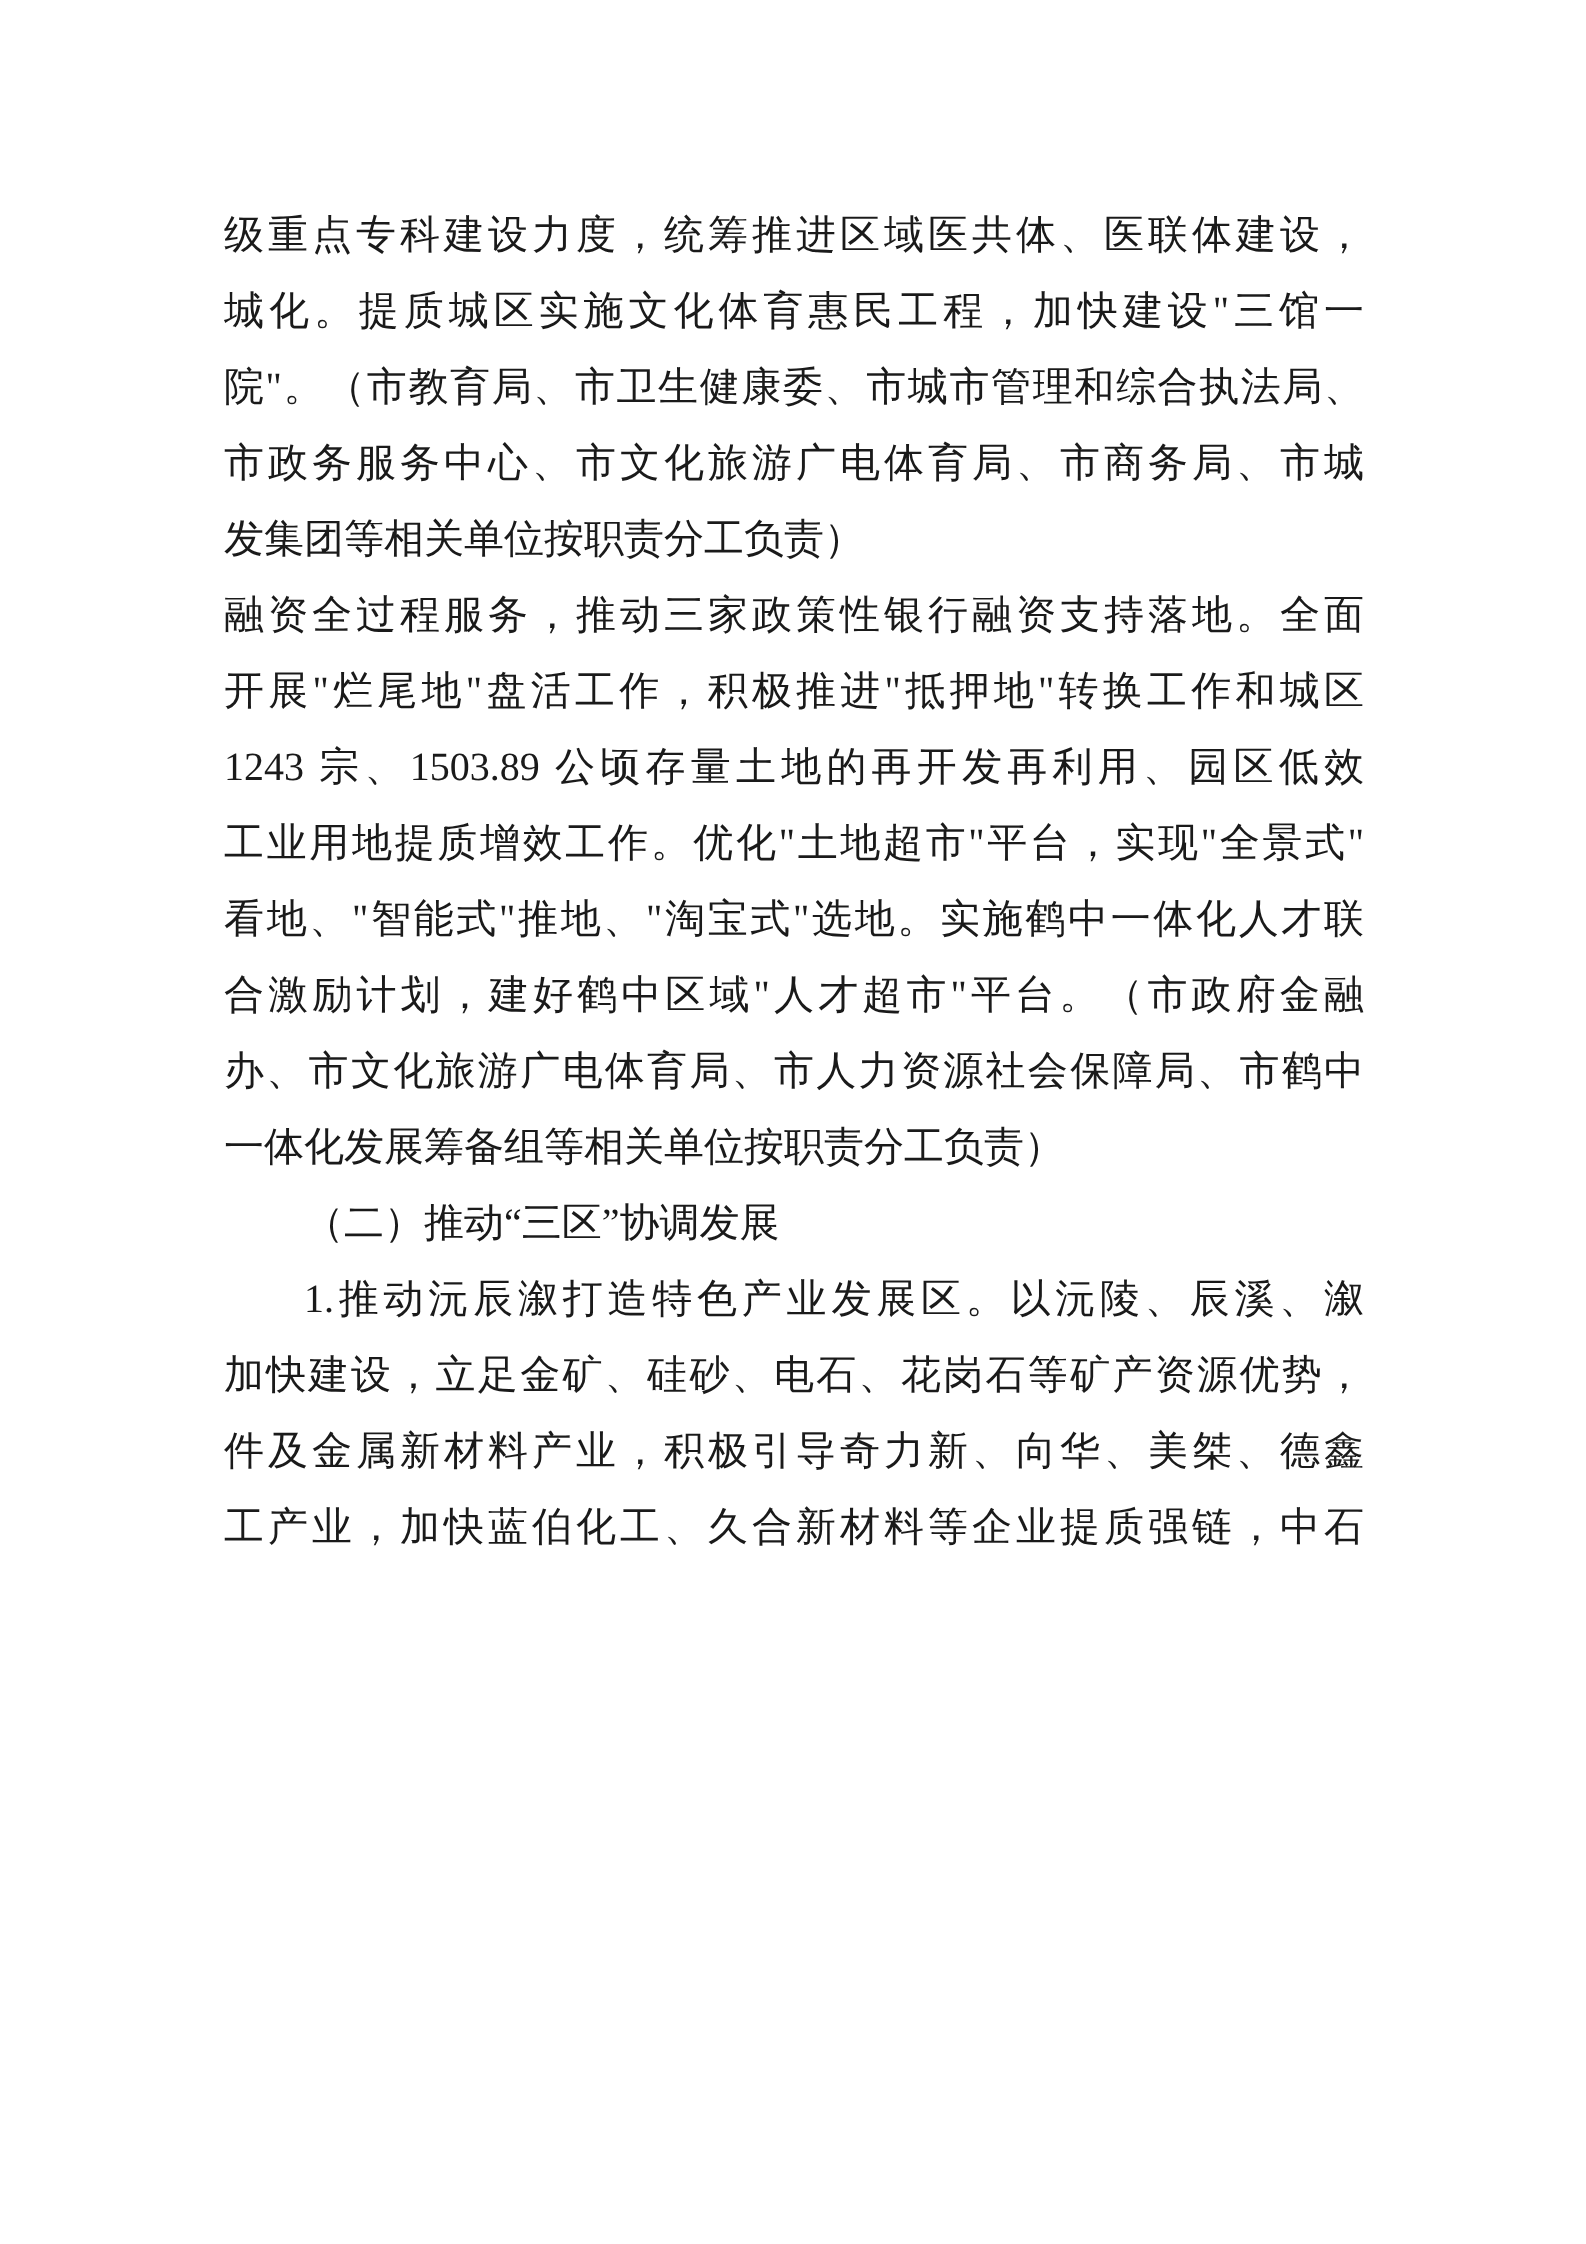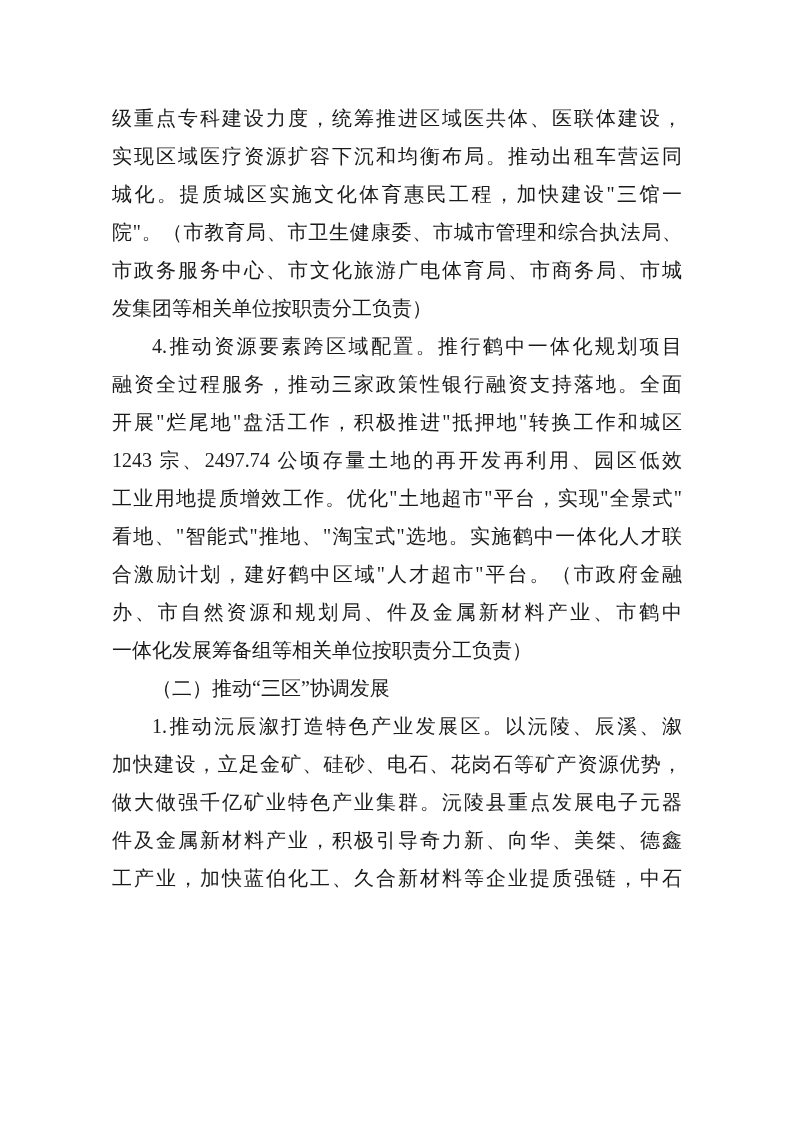--- a/index.html
+++ b/index.html
@@ -38,34 +38,31 @@
   .line.indent {
     text-indent: 2em;
   }
 </style>
 </head>
 <body>
 
 <div class="page" style="background: rgb(255, 255, 255); color: rgb(26, 26, 26);">
   <div class="content">
       <div class="line">级重点专科建设力度，统筹推进区域医共体、医联体建设，</div>
-      <div class="line">实现区域医疗资源扩容下沉和均衡布局。推动出租车营运同</div>
       <div class="line">城化。提质城区实施文化体育惠民工程，加快建设"三馆一</div>
       <div class="line">院"。（市教育局、市卫生健康委、市城市管理和综合执法局、</div>
       <div class="line">市政务服务中心、市文化旅游广电体育局、市商务局、市城</div>
       <div class="line end">发集团等相关单位按职责分工负责）</div>
-      <div class="line indent">4.推动资源要素跨区域配置。推行鹤中一体化规划项目</div>
       <div class="line">融资全过程服务，推动三家政策性银行融资支持落地。全面</div>
       <div class="line">开展"烂尾地"盘活工作，积极推进"抵押地"转换工作和城区</div>
-      <div class="line">1243 宗、2497.74 公顷存量土地的再开发再利用、园区低效</div>
+      <div class="line">1243 宗、1503.89 公顷存量土地的再开发再利用、园区低效</div>
       <div class="line">工业用地提质增效工作。优化"土地超市"平台，实现"全景式"</div>
       <div class="line">看地、"智能式"推地、"淘宝式"选地。实施鹤中一体化人才联</div>
       <div class="line">合激励计划，建好鹤中区域"人才超市"平台。（市政府金融</div>
-      <div class="line">办、市自然资源和规划局、件及金属新材料产业、市鹤中</div>
+      <div class="line">办、市文化旅游广电体育局、市人力资源社会保障局、市鹤中</div>
       <div class="line end">一体化发展筹备组等相关单位按职责分工负责）</div>
       <div class="line indent end">（二）推动“三区”协调发展</div>
       <div class="line indent">1.推动沅辰溆打造特色产业发展区。以沅陵、辰溪、溆</div>
       <div class="line">加快建设，立足金矿、硅砂、电石、花岗石等矿产资源优势，</div>
-      <div class="line">做大做强千亿矿业特色产业集群。沅陵县重点发展电子元器</div>
       <div class="line">件及金属新材料产业，积极引导奇力新、向华、美桀、德鑫</div>
       <div class="line">工产业，加快蓝伯化工、久合新材料等企业提质强链，中石</div>
     </div>
 </div>
 
 </body></html>

